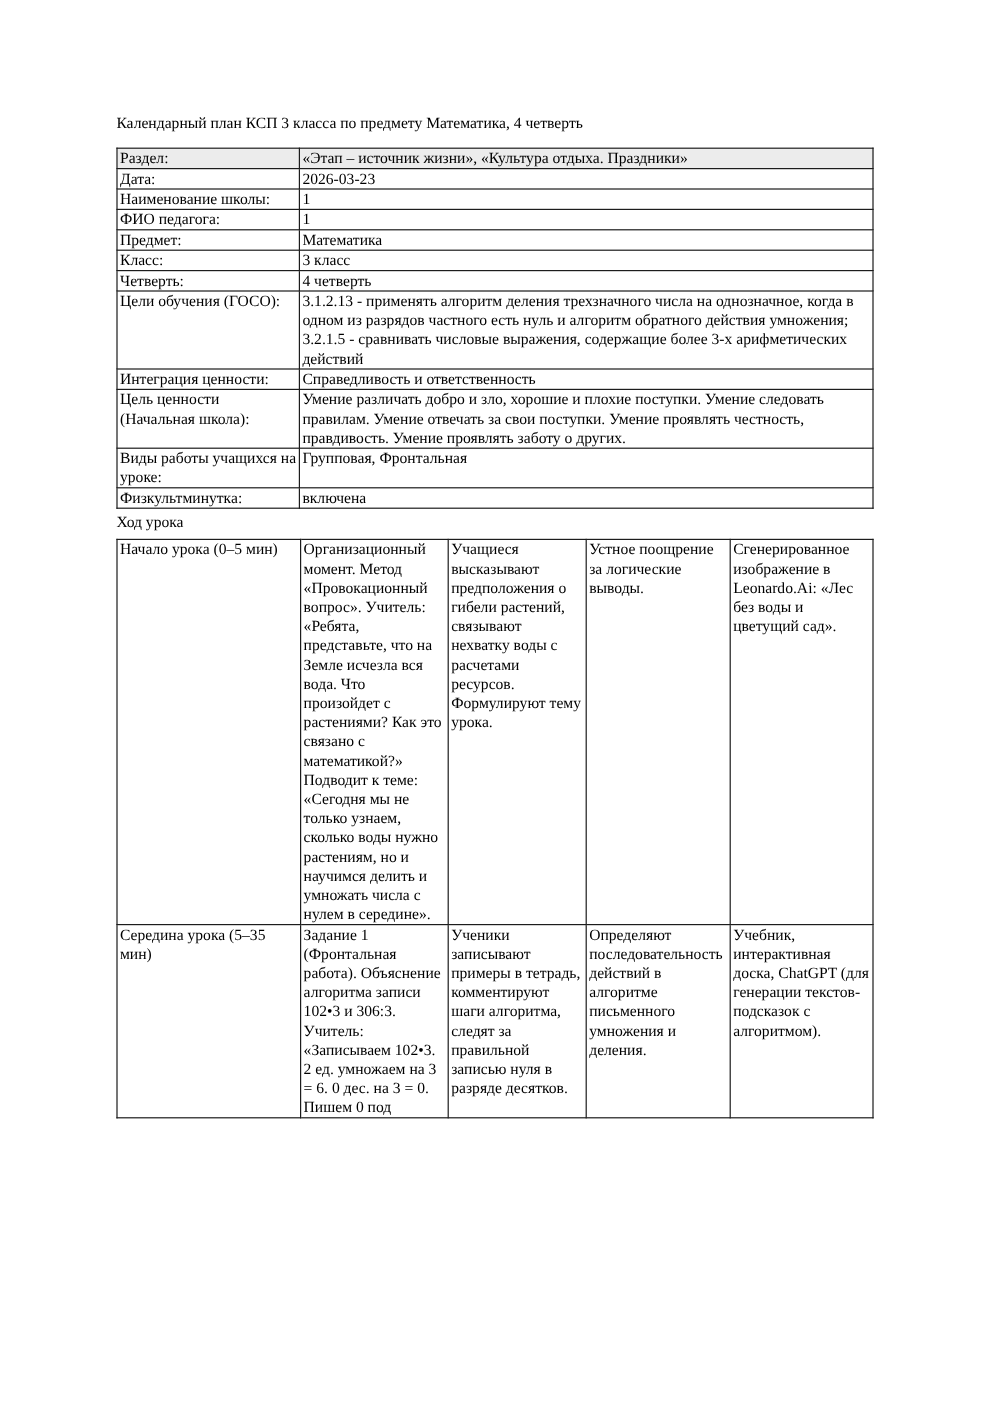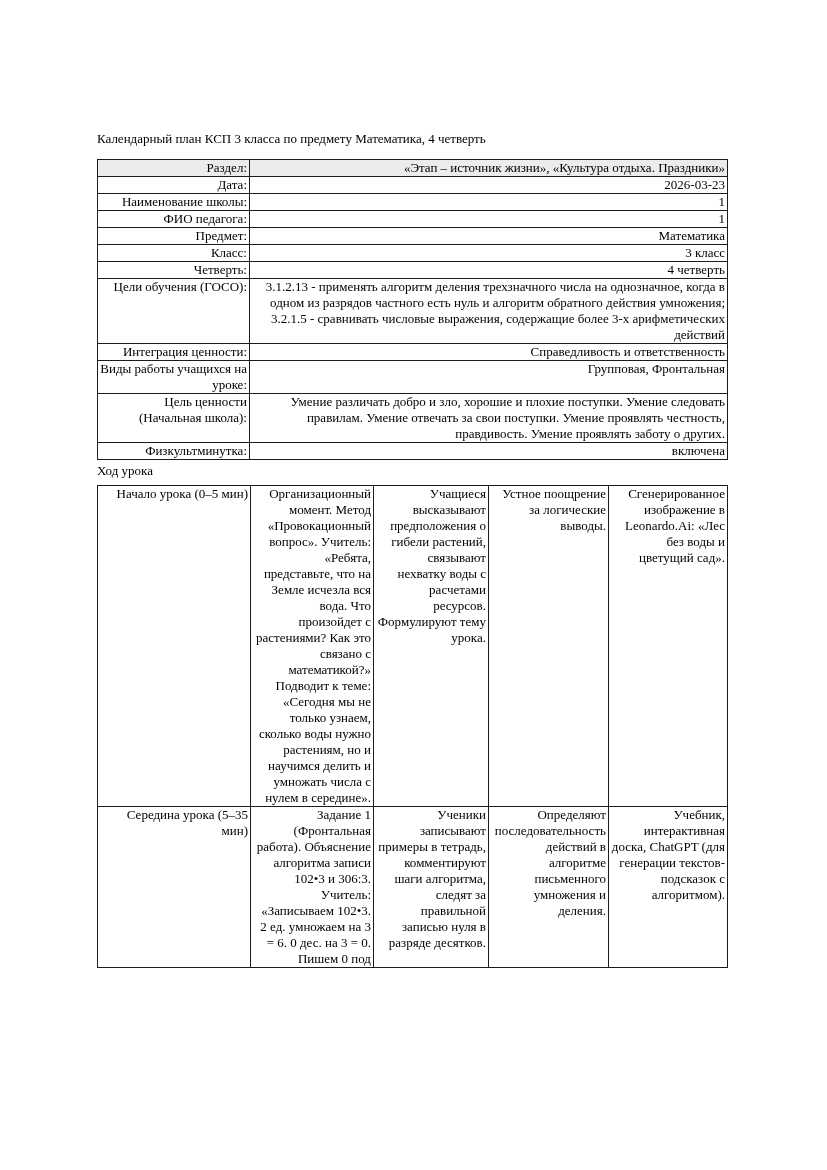--- a/index.html
+++ b/index.html
@@ -3,28 +3,28 @@
 <meta charset="utf-8">
 <style>
   * { margin: 0; padding: 0; box-sizing: border-box; }
   html, body {
     width: 827px; height: 1170px;
     background: #ffffff;
     font-family: "Liberation Serif", "DejaVu Serif", serif;
     font-size: 13px; line-height: 16px; color: #000;
     overflow: hidden;
   }
-  .doc { padding: 95px 0 0 97px; width: 727px; margin-top: 36px; }
+  .doc { padding: 95px 0 0 97px; width: 727px; }
   .title { font-size: 13px; font-weight: normal; margin-bottom: 12px; }
   table { border-collapse: collapse; table-layout: fixed; width: 630px; }
   td, th {
     border: 1px solid #1c1c1c;
     padding: 0 2px;
     vertical-align: top;
-    text-align: right;
+    text-align: left;
     font-weight: normal;
     overflow-wrap: break-word;
   }
   tr.hdr td, tr.hdr th { background: #ececec; }
   .section-heading { margin: 3px 0 6px 0; }
   .lesson-table { margin-top: 0; }
 </style>
 </head>
 <body>
 
@@ -68,26 +68,26 @@
       </tr>
       <tr>
         <td>Цели обучения (ГОСО):</td>
         <td>3.1.2.13 - применять алгоритм деления трехзначного числа на однозначное, когда в одном из разрядов частного есть нуль и алгоритм обратного действия умножения; 3.2.1.5 - сравнивать числовые выражения, содержащие более 3-х арифметических действий</td>
       </tr>
       <tr>
         <td>Интеграция ценности:</td>
         <td>Справедливость и ответственность</td>
       </tr>
       <tr>
+        <td>Цель ценности (Начальная школа):</td>
+        <td>Умение различать добро и зло, хорошие и плохие поступки. Умение следовать правилам. Умение отвечать за свои поступки. Умение проявлять честность, правдивость. Умение проявлять заботу о других.</td>
+      </tr>
+      <tr>
         <td>Виды работы учащихся на уроке:</td>
         <td>Групповая, Фронтальная</td>
-      </tr>
-      <tr>
-        <td>Цель ценности (Начальная школа):</td>
-        <td>Умение различать добро и зло, хорошие и плохие поступки. Умение следовать правилам. Умение отвечать за свои поступки. Умение проявлять честность, правдивость. Умение проявлять заботу о других.</td>
       </tr>
       <tr>
         <td>Физкультминутка:</td>
         <td>включена</td>
       </tr>
     </tbody>
   </table>
 
   <div class="section-heading">Ход урока</div>
 

